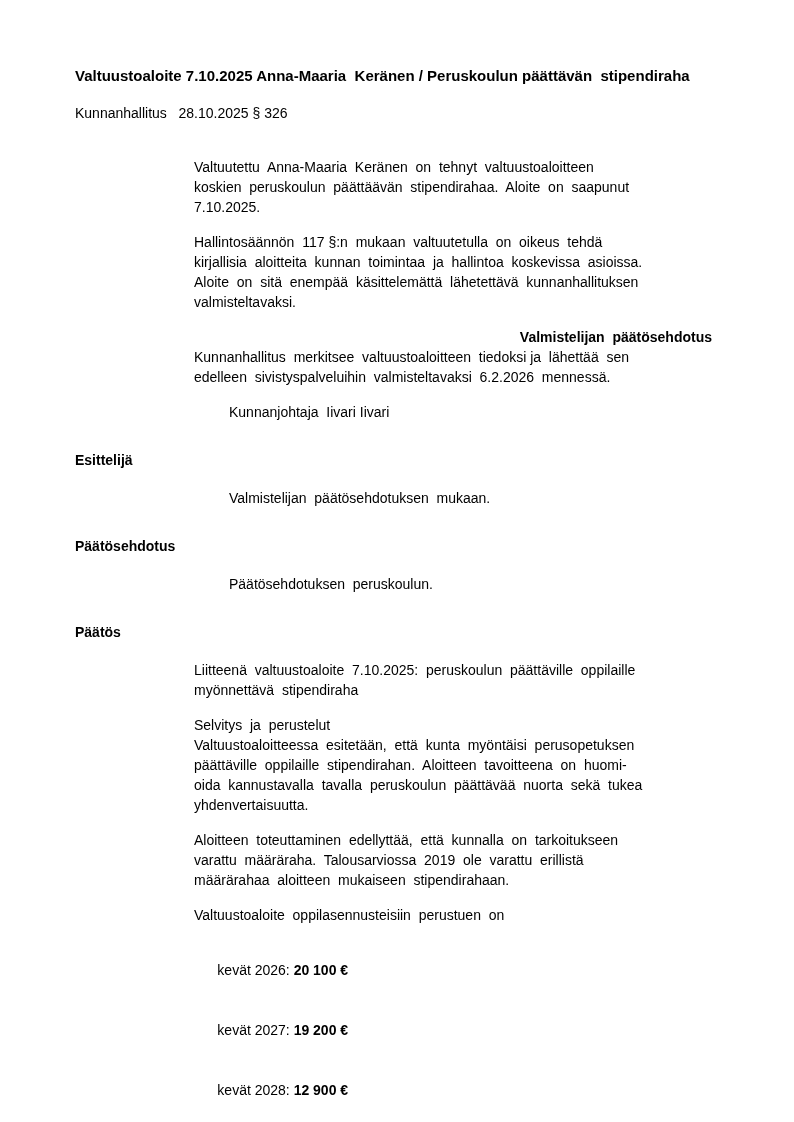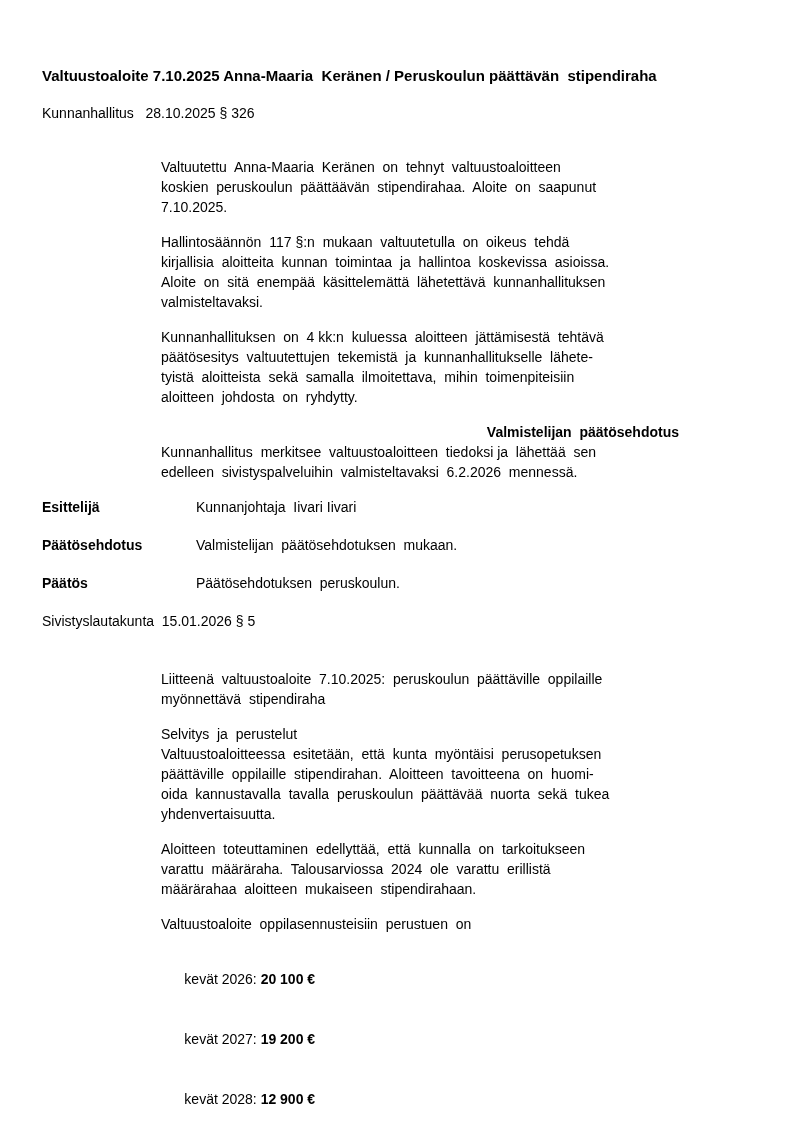--- a/index.html
+++ b/index.html
@@ -10,21 +10,21 @@
     background: #ffffff;
     color: #000000;
     font-family: "Liberation Sans", "DejaVu Sans", sans-serif;
     font-size: 14px;
     line-height: 20px;
     overflow: hidden;
   }
   .page {
     width: 794px;
     height: 1122px;
-    padding: 66px 28px 0 42px;
+    padding: 66px 28px 0 75px;
   }
   .title {
     font-size: 15px;
     font-weight: bold;
     line-height: 20px;
     margin: 0 0 17px 0;
     white-space: pre-wrap;
   }
   .org-heading {
     margin: 16px 0 34px 0;
@@ -46,20 +46,21 @@
   .bold { font-weight: bold; text-align: right; }
   .row {
     display: flex;
     margin-bottom: 18px;
   }
   .row-label {
     width: 154px;
     flex-shrink: 0;
     font-weight: bold;
     white-space: pre-wrap;
+    margin-top: 48px;
   }
   .row-value { white-space: pre-wrap; }
   .cost-line { white-space: pre-wrap; }
   .rows-block { margin-bottom: 0; }
 </style>
 </head>
 <body>
 
 <div class="page">
 
@@ -68,24 +69,20 @@
   <div class="org-heading">Kunnanhallitus   28.10.2025 § 326</div>
 
   <div class="indent">
     <p>Valtuutettu  Anna-Maaria  Keränen  on  tehnyt  valtuustoaloitteen
 koskien  peruskoulun  päättäävän  stipendirahaa.  Aloite  on  saapunut
 7.10.2025.</p>
     <p>Hallintosäännön  117 §:n  mukaan  valtuutetulla  on  oikeus  tehdä
 kirjallisia  aloitteita  kunnan  toimintaa  ja  hallintoa  koskevissa  asioissa.
 Aloite  on  sitä  enempää  käsittelemättä  lähetettävä  kunnanhallituksen
 valmisteltavaksi.</p>
-    <p>Kunnanhallituksen  on  4 kk:n  kuluessa  aloitteen  jättämisestä  tehtävä
-päätösesitys  valtuutettujen  tekemistä  ja  kunnanhallitukselle  lähete-
-tyistä  aloitteista  sekä  samalla  ilmoitettava,  mihin  toimenpiteisiin
-aloitteen  johdosta  on  ryhdytty.</p>
 
     <p class="bold tight">Valmistelijan  päätösehdotus</p>
     <p>Kunnanhallitus  merkitsee  valtuustoaloitteen  tiedoksi ja  lähettää  sen
 edelleen  sivistyspalveluihin  valmisteltavaksi  6.2.2026  mennessä.</p>
   </div>
 
   <div class="rows-block">
     <div class="row">
       <div class="row-label">Esittelijä</div>
       <div class="row-value">Kunnanjohtaja  Iivari Iivari</div>
@@ -93,32 +90,31 @@
     <div class="row">
       <div class="row-label">Päätösehdotus</div>
       <div class="row-value">Valmistelijan  päätösehdotuksen  mukaan.</div>
     </div>
     <div class="row">
       <div class="row-label">Päätös</div>
       <div class="row-value">Päätösehdotuksen  peruskoulun.</div>
     </div>
   </div>
 
-  <div class="org-heading second">Sivistyslautakunta  15.01.2026 § 5</div>
 
   <div class="indent">
     <p>Liitteenä  valtuustoaloite  7.10.2025:  peruskoulun  päättäville  oppilaille
 myönnettävä  stipendiraha</p>
     <p>Selvitys  ja  perustelut
 Valtuustoaloitteessa  esitetään,  että  kunta  myöntäisi  perusopetuksen
 päättäville  oppilaille  stipendirahan.  Aloitteen  tavoitteena  on  huomi-
 oida  kannustavalla  tavalla  peruskoulun  päättävää  nuorta  sekä  tukea
 yhdenvertaisuutta.</p>
     <p>Aloitteen  toteuttaminen  edellyttää,  että  kunnalla  on  tarkoitukseen
-varattu  määräraha.  Talousarviossa  2024  ole  varattu  erillistä
+varattu  määräraha.  Talousarviossa  2019  ole  varattu  erillistä
 määrärahaa  aloitteen  mukaiseen  stipendirahaan.</p>
     <p>Valtuustoaloite  oppilasennusteisiin  perustuen  on</p>
 
     <div class="cost-line">
       <span>kevät 2026: </span><span class="bold">20 100 €</span>
     </div>
     <div class="cost-line">
       <span>kevät 2027: </span><span class="bold">19 200 €</span>
     </div>
     <div class="cost-line">

